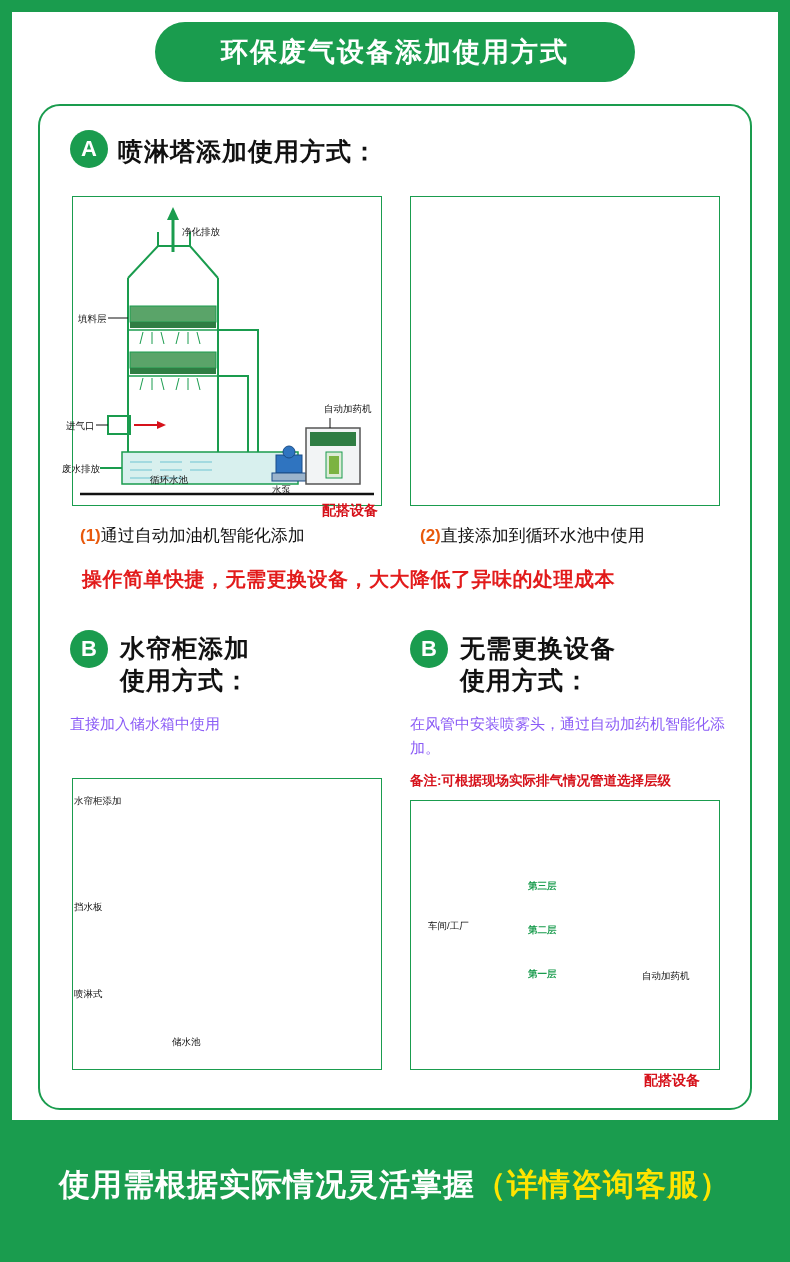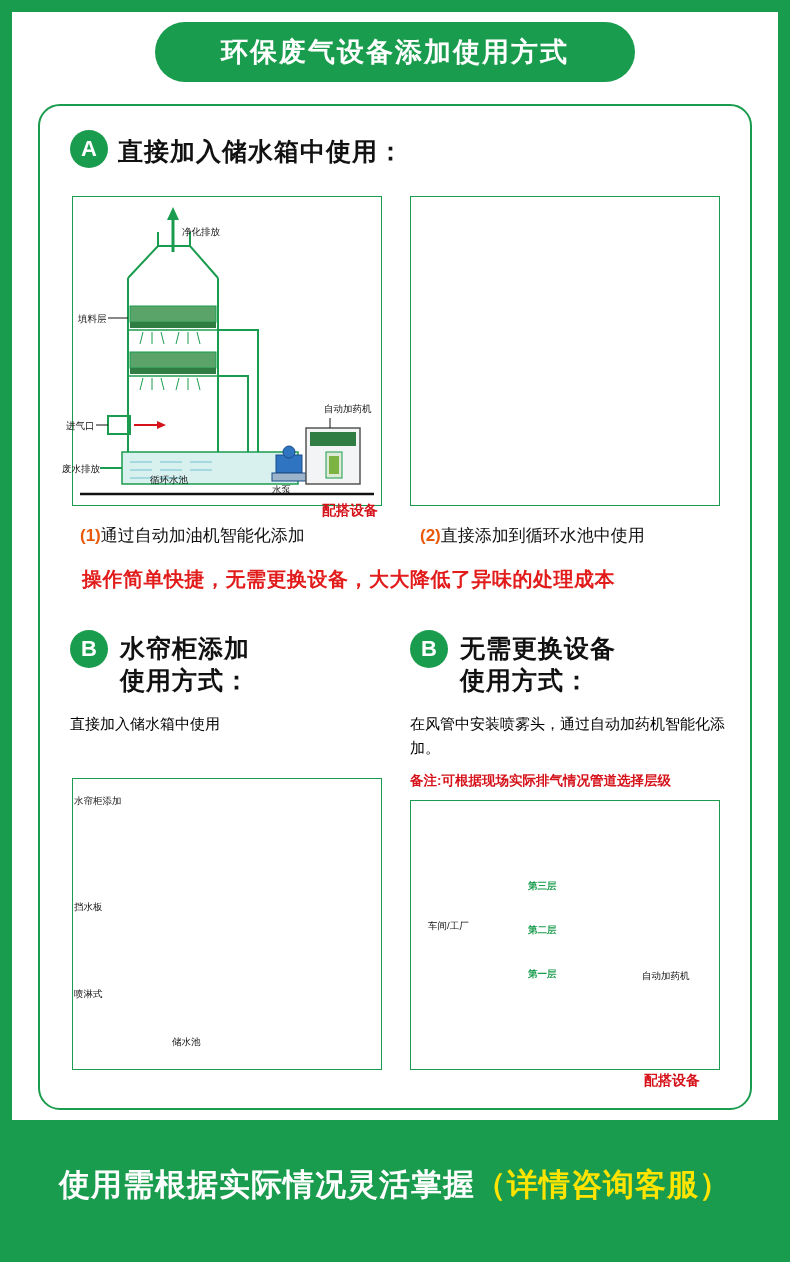--- a/index.html
+++ b/index.html
@@ -84,21 +84,21 @@
   }
   .caption .num { color: #e8590c; font-weight: bold; }
 
   .redline {
     position: absolute;
     font-size: 20px; font-weight: bold; color: #e21b1b; letter-spacing: 0.5px; margin-left: 12px;
   }
 
   .para {
     position: absolute;
-    font-size: 15px; color: #000000; line-height: 1.6;
+    font-size: 15px; color: #8b5cf6; line-height: 1.6;
   }
   .note {
     position: absolute;
     font-size: 13.5px; font-weight: bold; color: #d6121b;
   }
 
   .lbl {
     position: absolute;
     font-size: 9.5px; color: #111; white-space: nowrap;
   }
@@ -114,21 +114,21 @@
 <div class="frame"></div>
 <div class="inner-white"></div>
 
 <div class="title-pill">
   <span>环保废气设备添加使用方式</span>
 </div>
 
 <div class="card"></div>
 
 <div class="badge" style="left:70px; top:130px;">A</div>
-<div class="sec-head" style="left:118px; top:135px;">直接加入储水箱中使用：</div>
+<div class="sec-head" style="left:118px; top:135px;">喷淋塔添加使用方式：</div>
 
 <div class="panel" style="left:72px; top:196px; width:310px; height:310px;"></div>
 <svg class="svgwrap" width="790" height="1262" style="pointer-events:none;">
 
   <line x1="80" y1="494" x2="374" y2="494" stroke="#111" stroke-width="2.5"></line>
 
   <polyline points="128,278 128,480 218,480 218,278" fill="none" stroke="#1a9c4e" stroke-width="2"></polyline>
   <polyline points="128,278 158,246 190,246 218,278" fill="none" stroke="#1a9c4e" stroke-width="2"></polyline>
   <line x1="158" y1="246" x2="158" y2="232" stroke="#1a9c4e" stroke-width="2"></line>
   <line x1="190" y1="246" x2="190" y2="232" stroke="#1a9c4e" stroke-width="2"></line>

